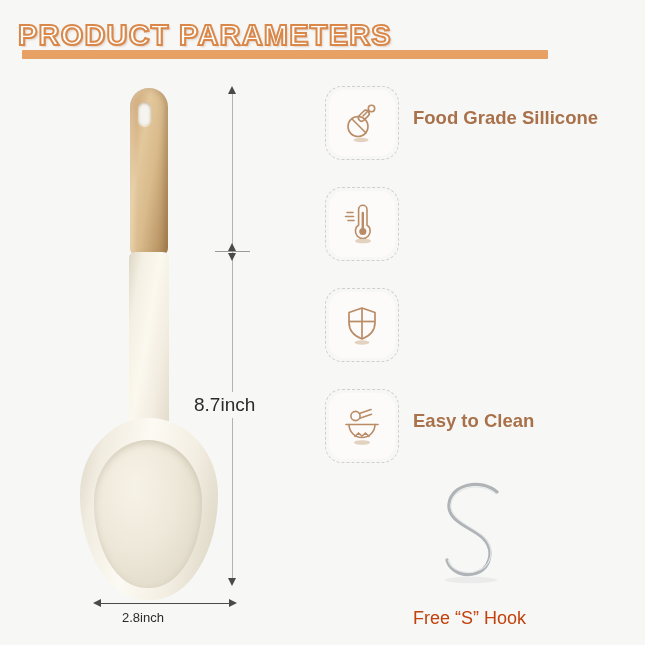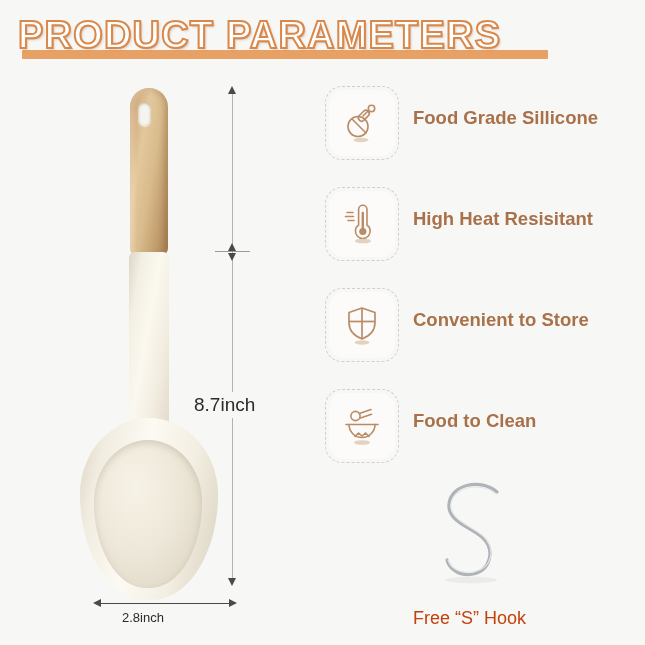--- a/index.html
+++ b/index.html
@@ -35,21 +35,21 @@
     top: 38px;
     width: 526px;
     height: 9px;
     background: #e8a164;
     border-radius: 1px;
   }
   .title-text {
     position: absolute;
     left: 0;
     top: 0;
-    font-size: 38px;
+    font-size: 29px;
     font-weight: bold;
     letter-spacing: 1.2px;
     color: #ffffff;
     -webkit-text-stroke: 2px #d9884a;
     text-shadow:
        1px 1px 0 rgba(190,120,70,0.45),
        2px 2px 2px rgba(160,100,60,0.25);
     white-space: nowrap;
     line-height: 46px;
   }
@@ -335,52 +335,50 @@
             <path d="M25 6.5 a4.2 4.2 0 0 0-8.4 0 v15.5 a7.4 7.4 0 1 0 8.4 0 Z"></path>
             <circle cx="20.8" cy="28.5" r="3.6" fill="#b98c66" stroke="none"></circle>
             <path d="M20.8 25 v-15" stroke-width="2.4"></path>
             <path d="M11 9.5 h-6"></path>
             <path d="M11.5 13.5 h-8"></path>
             <path d="M12 17.5 h-6"></path>
           </g>
           <ellipse cx="21" cy="38" rx="8" ry="2.3" fill="#ddcab4" opacity="0.85"></ellipse>
         </svg>
       </div>
-      <div class="feature-label">High Heat Resisitant</div>
     </div>
 
     <div class="feature">
       <div class="icon-box">
         <svg width="40" height="42" viewBox="0 0 40 42">
           <g fill="none" stroke="#b98c66" stroke-width="1.7" stroke-linejoin="round">
             <path d="M20 4 L33 8.5 v10 c0 8.5-6.2 13.8-13 16.5 -6.8-2.7-13-8-13-16.5 v-10 Z"></path>
             <path d="M20 4 v31"></path>
             <path d="M7 17.5 h26"></path>
           </g>
           <ellipse cx="20" cy="38.5" rx="7.5" ry="2.2" fill="#ddcab4" opacity="0.85"></ellipse>
         </svg>
       </div>
-      <div class="feature-label">Convenient to Store</div>
     </div>
 
     <div class="feature">
       <div class="icon-box">
         <svg width="42" height="42" viewBox="0 0 42 42">
           <g fill="none" stroke="#b98c66" stroke-width="1.6" stroke-linecap="round">
             <circle cx="14.5" cy="11" r="4.6"></circle>
             <path d="M18.4 8.4 L30 4.5"></path>
             <path d="M18.8 13.2 L30.5 9.2"></path>
             <path d="M5 19.5 h32"></path>
             <path d="M8 19.5 a13 13 0 0 0 26 0"></path>
             <path d="M14 31.5 l3.5-3.5 3.5 3 3.5-3 3.5 3.5"></path>
           </g>
           <ellipse cx="21" cy="37.5" rx="8" ry="2.3" fill="#ddcab4" opacity="0.85"></ellipse>
         </svg>
       </div>
-      <div class="feature-label">Food to Clean</div>
+      <div class="feature-label">Easy to Clean</div>
     </div>
 
   </div>
 
   <div class="shook">
     <svg width="120" height="120" viewBox="0 0 120 120">
       <g fill="none" stroke="#b0b4b7" stroke-width="3.2" stroke-linecap="round">
         <path d="M72 22 C56 8, 26 14, 24 34 C22 52, 48 58, 58 68
                  C70 80, 66 100, 48 104 C34 107, 24 98, 22 90"></path>
       </g>

